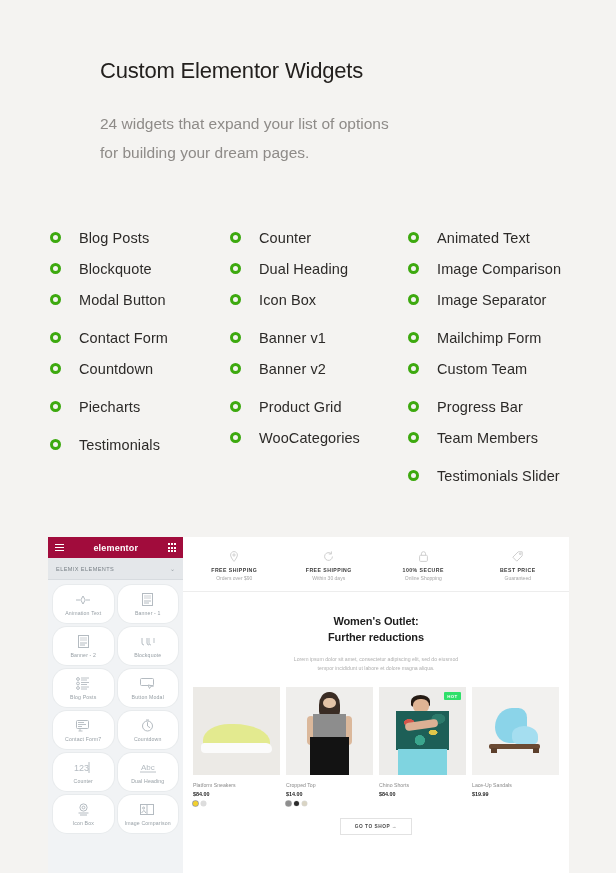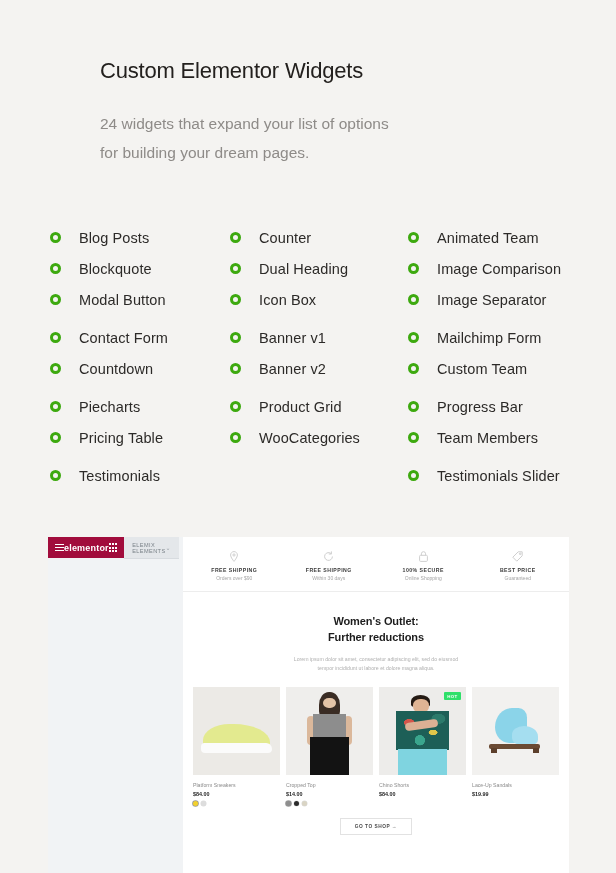--- a/index.html
+++ b/index.html
@@ -48,21 +48,21 @@
   
   .shot {
     position: absolute; left: 48px; top: 537px;
     width: 521px; height: 336px;
     background: #ffffff;
     display: flex;
     overflow: hidden;
   }
 
   
-  .panel { width: 135px; background: #f1f3f5; flex: 0 0 auto; display: flex; flex-direction: row; }
+  .panel { width: 135px; background: #f1f3f5; flex: 0 0 auto; display: flex; flex-direction: column; }
   .panel-top {
     height: 21px; background: #a10c3c; color: #fff;
     display: flex; align-items: center; justify-content: space-between;
     padding: 0 7px;
   }
   .panel-logo { font-size: 9px; font-weight: 700; letter-spacing: .2px; }
   .ham { display: flex; flex-direction: column; gap: 1.5px; }
   .ham i { display: block; width: 9px; height: 1.4px; background: #fff; }
   .grid-ic { display: grid; grid-template-columns: repeat(3,2px); gap: 1.2px; }
   .grid-ic i { width: 2px; height: 2px; background: #fff; display: block; }
@@ -208,24 +208,20 @@
           <span class="wlabel">Contact Form</span>
         </div>
       <div class="wrow">
           <span class="bullet"></span>
           <span class="wlabel">Countdown</span>
         </div>
       <div class="wrow gap-before">
           <span class="bullet"></span>
           <span class="wlabel">Piecharts</span>
         </div>
-      <div class="wrow">
-          <span class="bullet"></span>
-          <span class="wlabel">Pricing Table</span>
-        </div>
       <div class="wrow gap-before">
           <span class="bullet"></span>
           <span class="wlabel">Testimonials</span>
         </div>
     </div>
 
     <div class="col">
       <div class="wrow">
           <span class="bullet"></span>
           <span class="wlabel">Counter</span>
@@ -252,21 +248,21 @@
         </div>
       <div class="wrow">
           <span class="bullet"></span>
           <span class="wlabel">WooCategories</span>
         </div>
     </div>
 
     <div class="col">
       <div class="wrow">
           <span class="bullet"></span>
-          <span class="wlabel">Animated Team</span>
+          <span class="wlabel">Animated Text</span>
         </div>
       <div class="wrow">
           <span class="bullet"></span>
           <span class="wlabel">Image Comparison</span>
         </div>
       <div class="wrow">
           <span class="bullet"></span>
           <span class="wlabel">Image Separator</span>
         </div>
       <div class="wrow gap-before">

